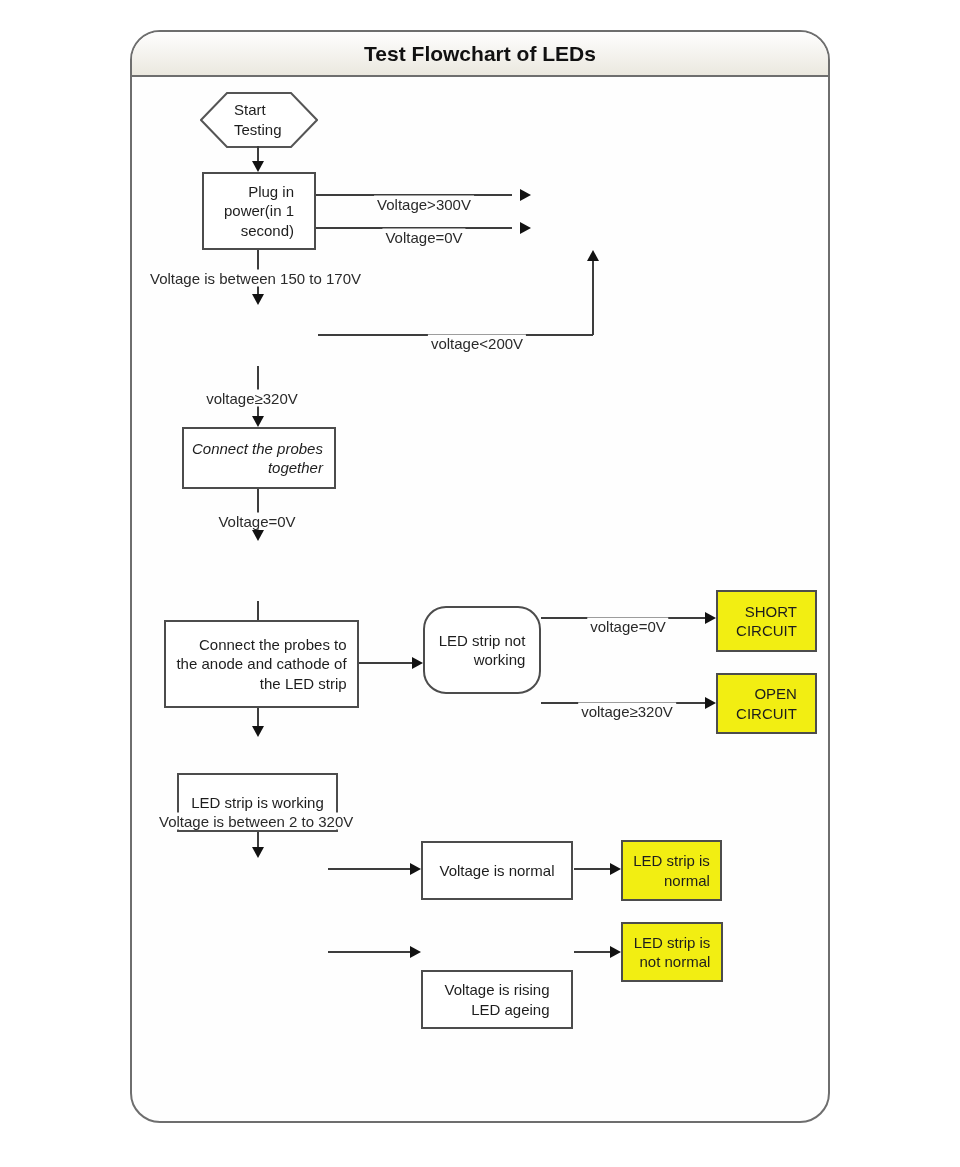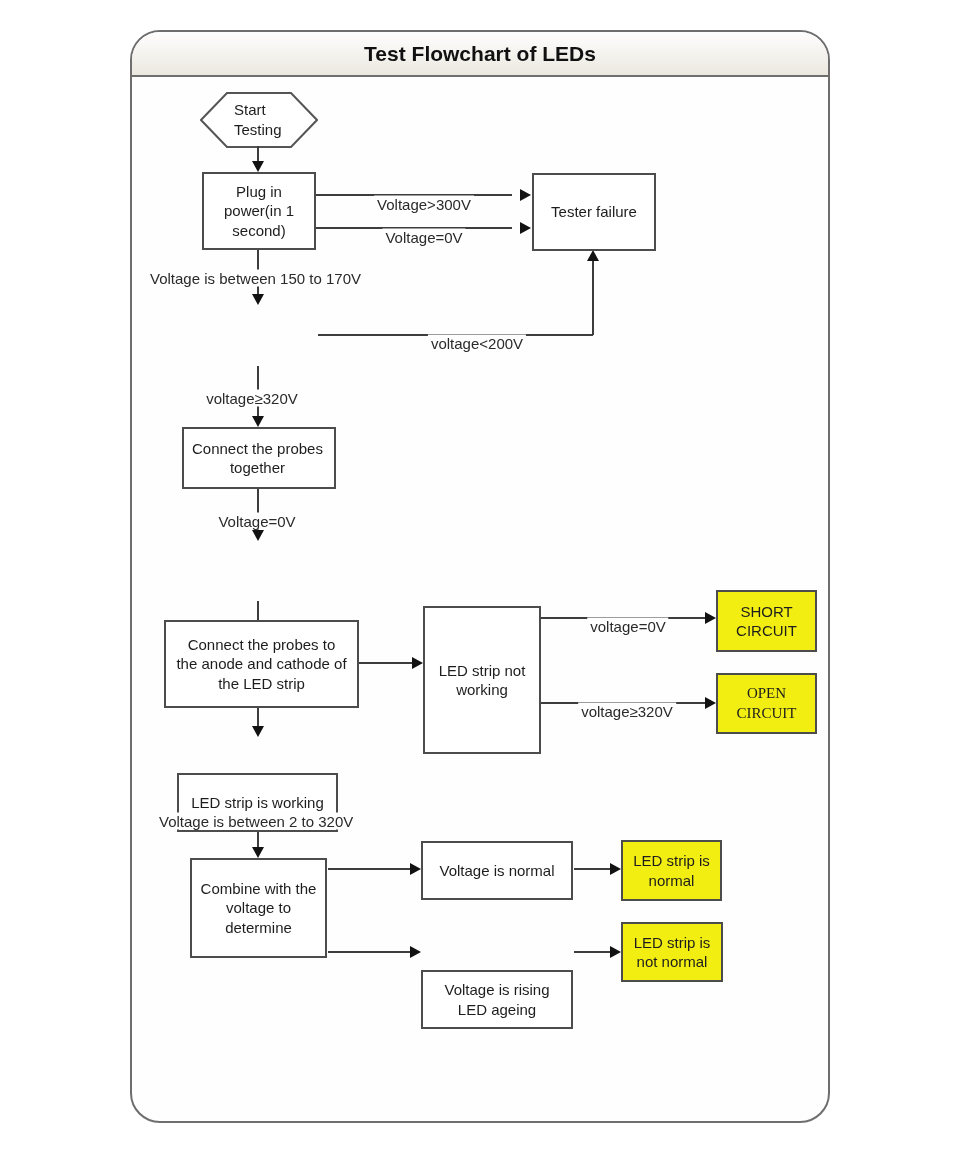--- a/index.html
+++ b/index.html
@@ -16,24 +16,24 @@
     border-bottom:2px solid #6e6e6e;border-radius:28px 28px 0 0;
     background:linear-gradient(#fefefe,#ebe8df);box-sizing:border-box;
     display:flex;align-items:center;justify-content:center;
   }
   .title-band .title{
     font-family:Liberation Sans, sans-serif;font-weight:bold;font-size:21px;color:#111;
   }
   .stage{position:absolute;left:0;top:0;width:960px;height:1167px;}
   .node{
     position:absolute;border:2px solid #4c4c4c;background:#fff;box-sizing:border-box;
-    display:flex;align-items:center;justify-content:center;text-align:center;
+    display:flex;align-items:center;justify-content:center;text-align:right;
     font-size:15px;line-height:1.3;color:#1d1d1d;white-space:pre-line;
   }
-  .node.left{justify-content:flex-start;text-align:center;padding-left:8px;}
+  .node.left{justify-content:flex-start;text-align:right;padding-left:8px;font-style:italic;}
   .node.yellow{background:#f2ee12;}
   .node.redtext{color:#dc2127;font-weight:bold;}
   .hex-wrap{position:absolute;text-decoration:underline;}
   .hex-wrap svg{position:absolute;left:0;top:0;}
   .hex-label{
     position:absolute;left:34px;top:50%;transform:translateY(-50%);
     font-size:15px;line-height:1.35;color:#1d1d1d;white-space:pre-line;text-align:left;
   }
   .hl,.vl{position:absolute;background:#3d3d3d;}
   .hl{height:2px;}
@@ -116,36 +116,32 @@
     <div class="arr-r" style="left:410px;top:946px;"></div>
 
     <div class="hl" style="left:574px;top:868px;width:36px;"></div>
     <div class="arr-r" style="left:610px;top:863px;"></div>
     <div class="hl" style="left:574px;top:951px;width:36px;"></div>
     <div class="arr-r" style="left:610px;top:946px;"></div>
 
     <div class="node" style="left:202px;top:172px;width:114px;height:78px;">Plug in
 power(in 1
 second)</div>
-    <div class="node" style="left:532px;top:173px;width:124px;height:78px;">Tester failure</div>
     <div class="node left" style="left:182px;top:427px;width:154px;height:62px;">Connect the probes
 together</div>
     <div class="node" style="left:164px;top:620px;width:195px;height:88px;">Connect the probes to
 the anode and cathode of
 the LED strip</div>
-    <div class="node" style="left:423px;top:606px;width:118px;height:148px;">LED strip not
+    <div class="node" style="left:423px;top:606px;width:118px;height:88px;border-radius:23px;">LED strip not
 working</div>
     <div class="node yellow" style="left:716px;top:590px;width:101px;height:62px;">SHORT
 CIRCUIT</div>
-    <div class="node yellow" style="left:716px;top:673px;width:101px;height:61px;font-family:Liberation Serif, serif;">OPEN
+    <div class="node yellow" style="left:716px;top:673px;width:101px;height:61px;">OPEN
 CIRCUIT</div>
     <div class="node" style="left:177px;top:773px;width:161px;height:59px;">LED strip is working</div>
-    <div class="node" style="left:190px;top:858px;width:137px;height:100px;">Combine with the
-voltage to
-determine</div>
     <div class="node" style="left:421px;top:841px;width:152px;height:59px;">Voltage is normal</div>
     <div class="node" style="left:421px;top:922px;width:152px;height:59px;margin-top:48px;">Voltage is rising
 LED ageing</div>
     <div class="node yellow" style="left:621px;top:840px;width:101px;height:61px;">LED strip is
 normal</div>
     <div class="node yellow" style="left:621px;top:922px;width:102px;height:60px;">LED strip is
 not normal</div>
 
     <div class="elabel center" style="left:424px;top:196px;">Voltage&gt;300V</div>
     <div class="elabel center" style="left:424px;top:229px;">Voltage=0V</div>

